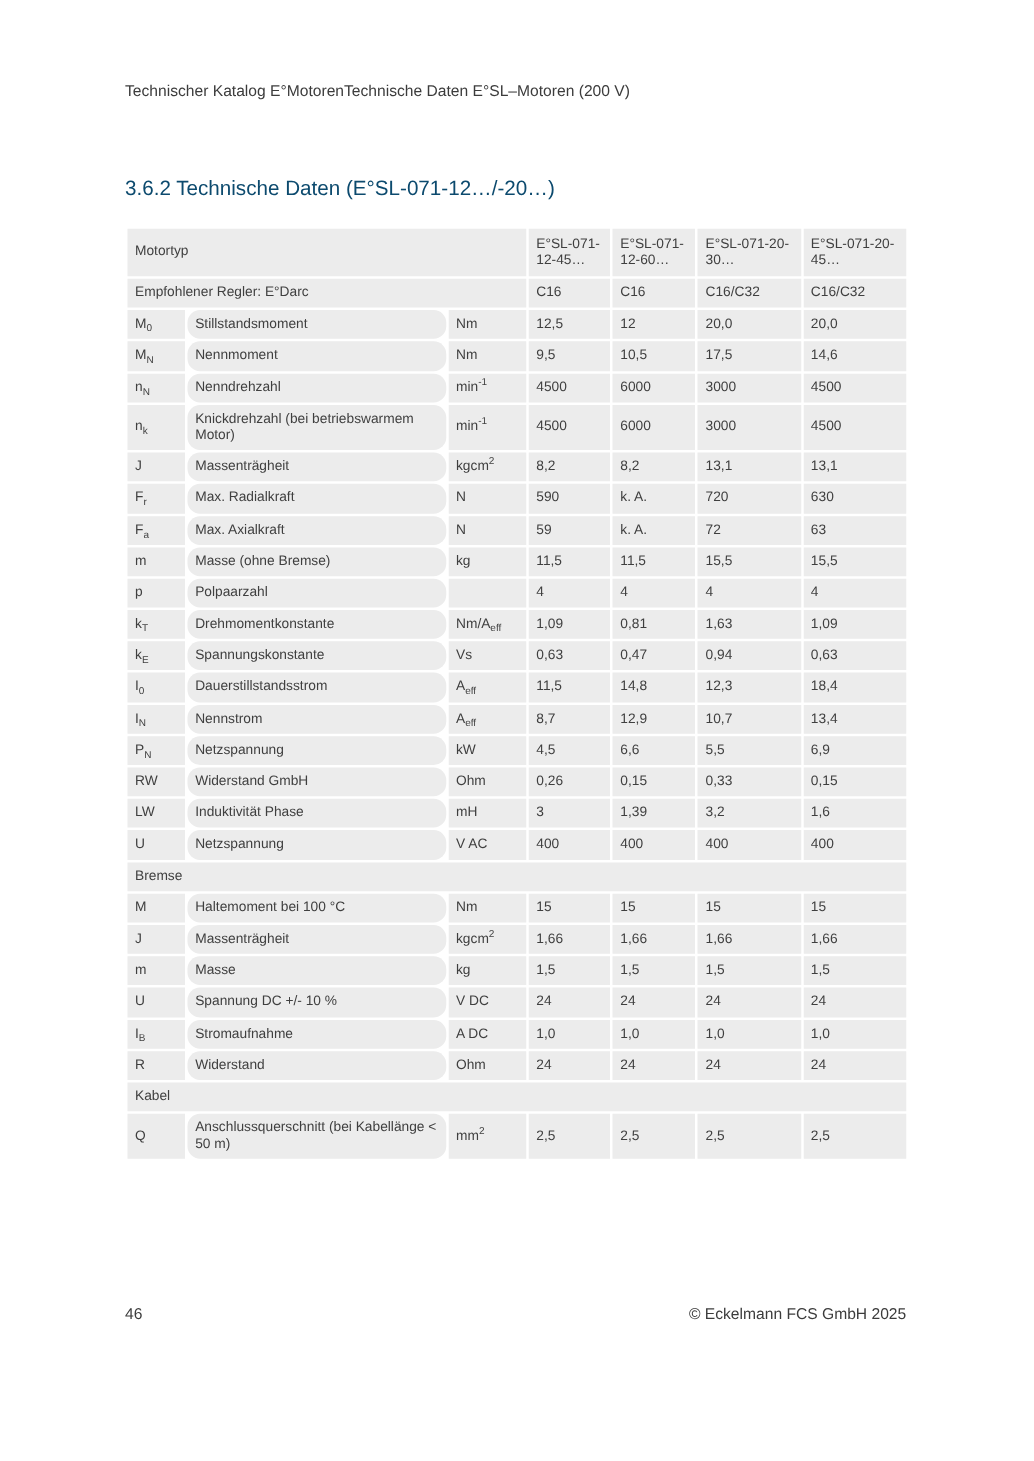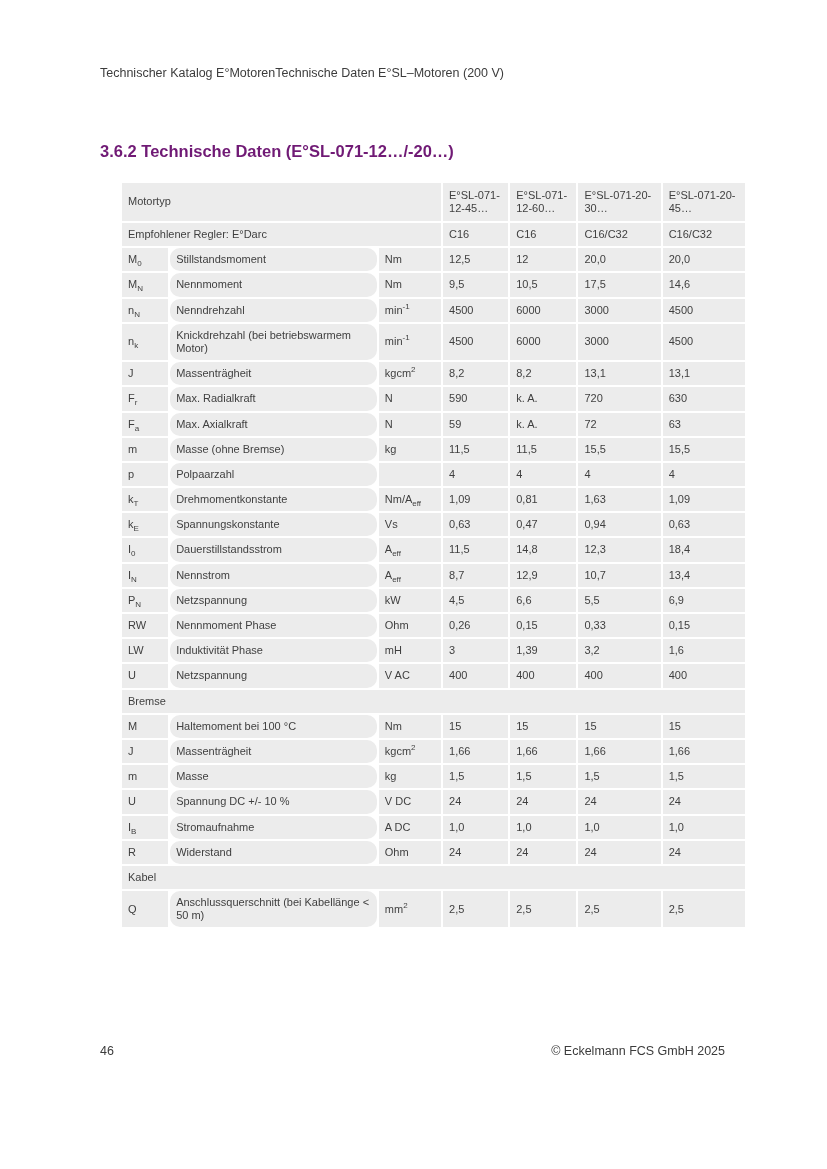--- a/index.html
+++ b/index.html
@@ -11,27 +11,27 @@
     position:relative;
     overflow:hidden;
   }
   .page-header {
     position:absolute; top:66px; left:100px; width:625px;
     display:flex; justify-content:flex-start;
     font-size:12.5px; color:#3c3c3c;
   }
   .section-title {
     position:absolute; top:142px; left:100px;
-    font-size:16.5px; font-weight:bold; color:#701a75;
+    font-size:16.5px; font-weight:normal; color:#0c4a6e;
   }
   .table-wrap { position:absolute; top:181px; left:100px; width:627px; }
   table.spec {
     border-collapse:separate; border-spacing:2px;
     width:100%; table-layout:fixed;
-    font-size:11px; color:#3f3f3f;margin-left:20px;
+    font-size:11px; color:#3f3f3f;
   }
   table.spec th, table.spec td {
     font-weight:normal; text-align:left;
     padding:5px 6px; line-height:1.2;
     background:#ececec; vertical-align:middle;
     overflow:hidden;
   }
   th.head-main, th.head-col { background:#e7e7e7; vertical-align:top; height:28px; }
   td.regler-label, td.regler-val { background:#d6d6d6; }
   td.section-cell { background:#ececec; }
@@ -203,21 +203,21 @@
           <td class="sym-cell">P<sub>N</sub></td>
           <td class="desc-cell">Netzspannung</td>
           <td class="unit-cell">kW</td>
           <td class="val-cell">4,5</td>
           <td class="val-cell">6,6</td>
           <td class="val-cell">5,5</td>
           <td class="val-cell">6,9</td>
         </tr>
         <tr>
           <td class="sym-cell">RW</td>
-          <td class="desc-cell">Nennmoment Phase</td>
+          <td class="desc-cell">Widerstand GmbH</td>
           <td class="unit-cell">Ohm</td>
           <td class="val-cell">0,26</td>
           <td class="val-cell">0,15</td>
           <td class="val-cell">0,33</td>
           <td class="val-cell">0,15</td>
         </tr>
         <tr>
           <td class="sym-cell">LW</td>
           <td class="desc-cell">Induktivität Phase</td>
           <td class="unit-cell">mH</td>

